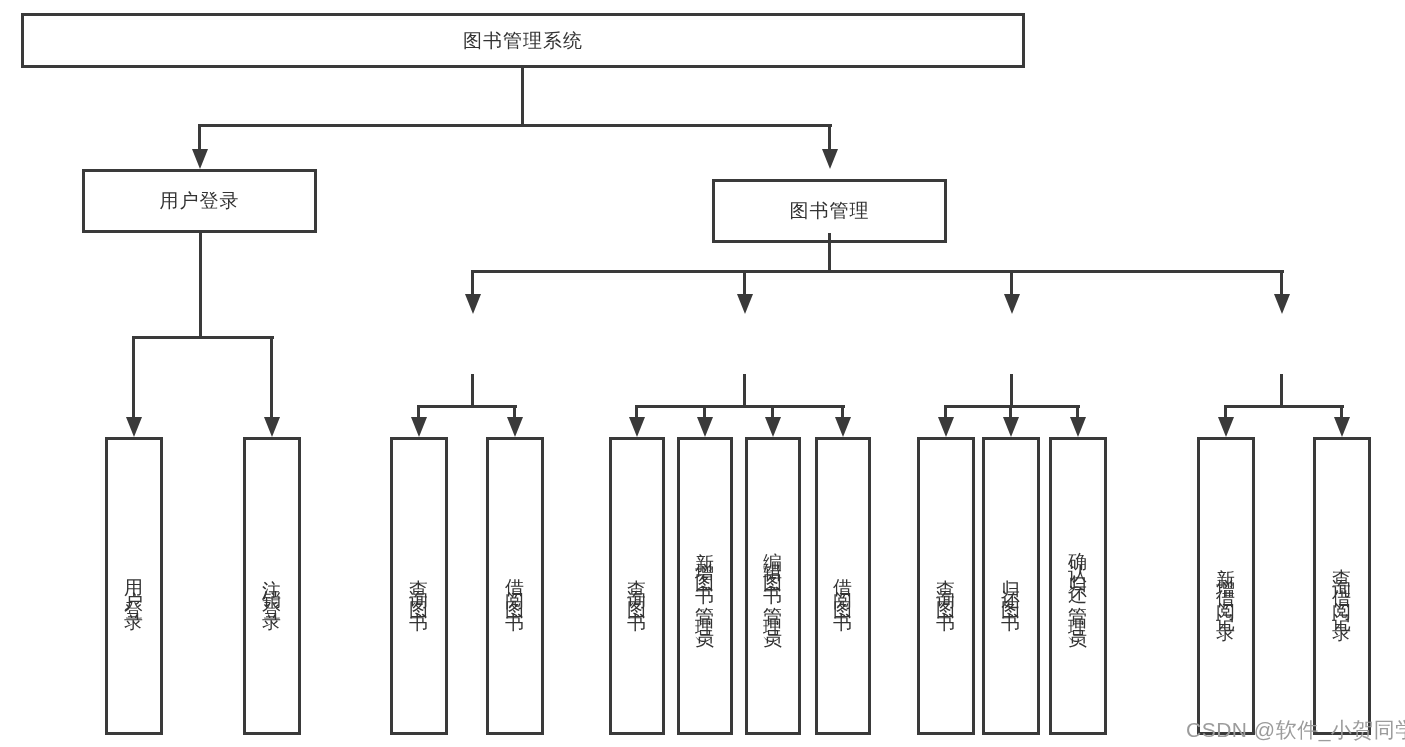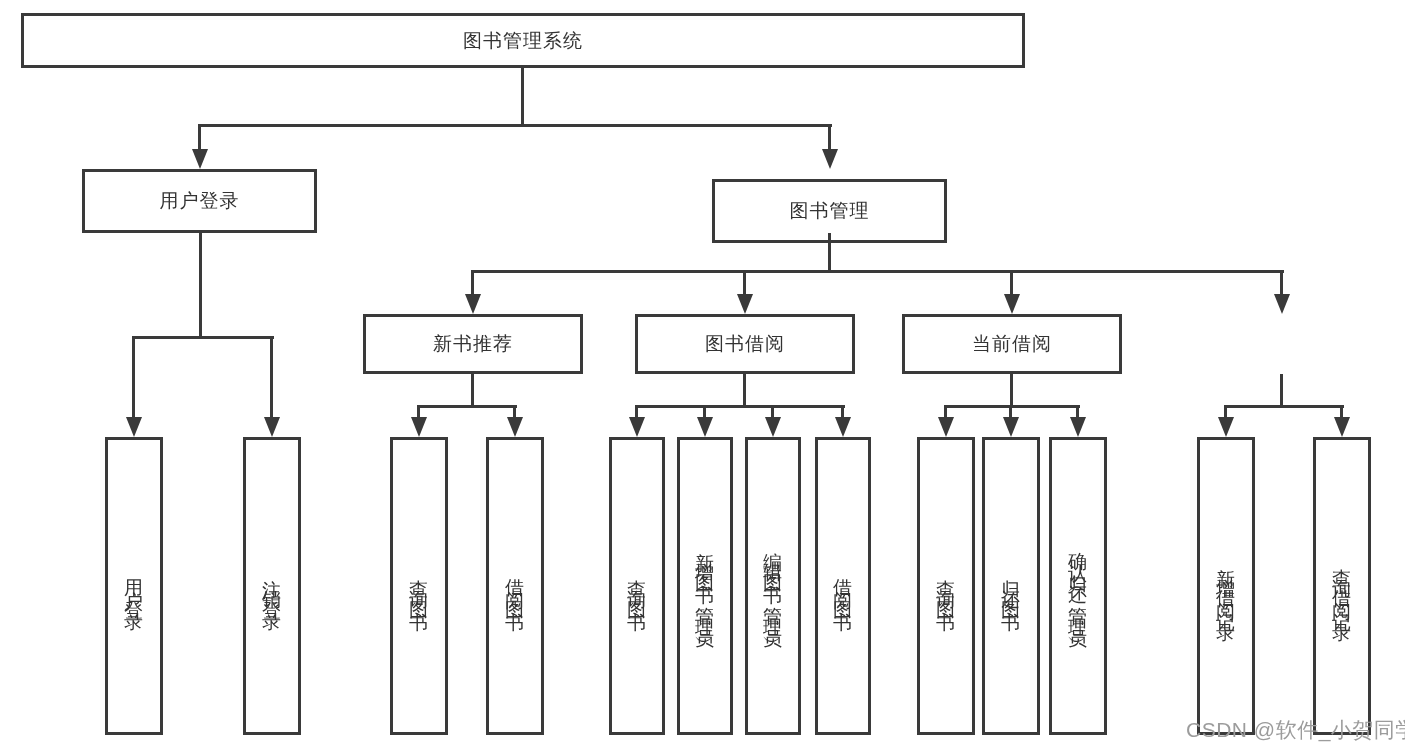--- a/index.html
+++ b/index.html
@@ -57,23 +57,20 @@
 </head>
 <body>
 
 <div class="canvas">
 
   <div class="box" style="left:21px;top:13px;width:1004px;height:55px">图书管理系统</div>
 
   <div class="box" style="left:82px;top:169px;width:235px;height:64px">用户登录</div>
   <div class="box" style="left:712px;top:179px;width:235px;height:64px">图书管理</div>
 
-  <div class="box" style="left:363px;top:314px;width:220px;height:60px">新书推荐</div>
-  <div class="box" style="left:635px;top:314px;width:220px;height:60px">图书借阅</div>
-  <div class="box" style="left:902px;top:314px;width:220px;height:60px">当前借阅</div>
 
   <div class="box" style="left:105px;top:437px;width:58px;height:298px">
     <span class="vtext">用户登录</span>
   </div>
   <div class="box" style="left:243px;top:437px;width:58px;height:298px">
     <span class="vtext">注销登录</span>
   </div>
 
   <div class="box" style="left:390px;top:437px;width:58px;height:298px">
     <span class="vtext">查询图书</span>

